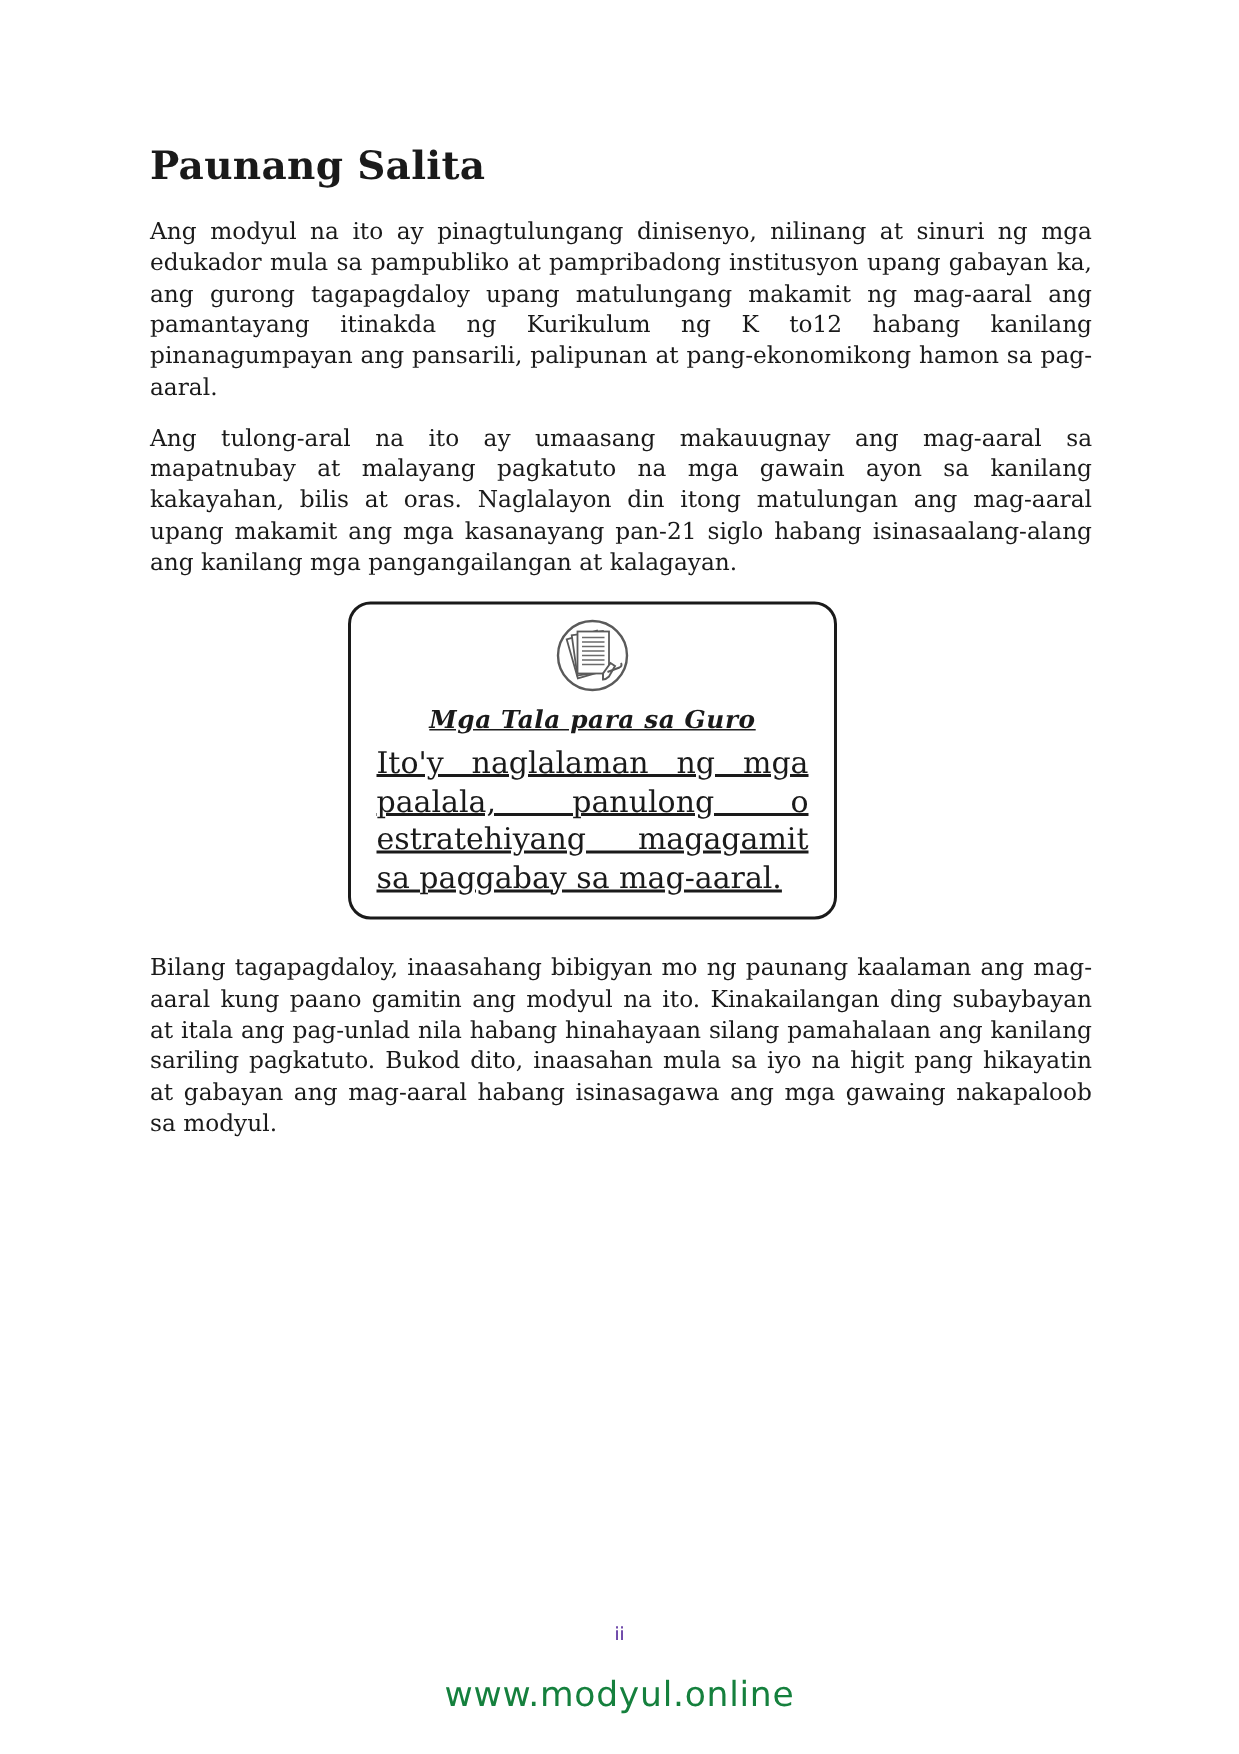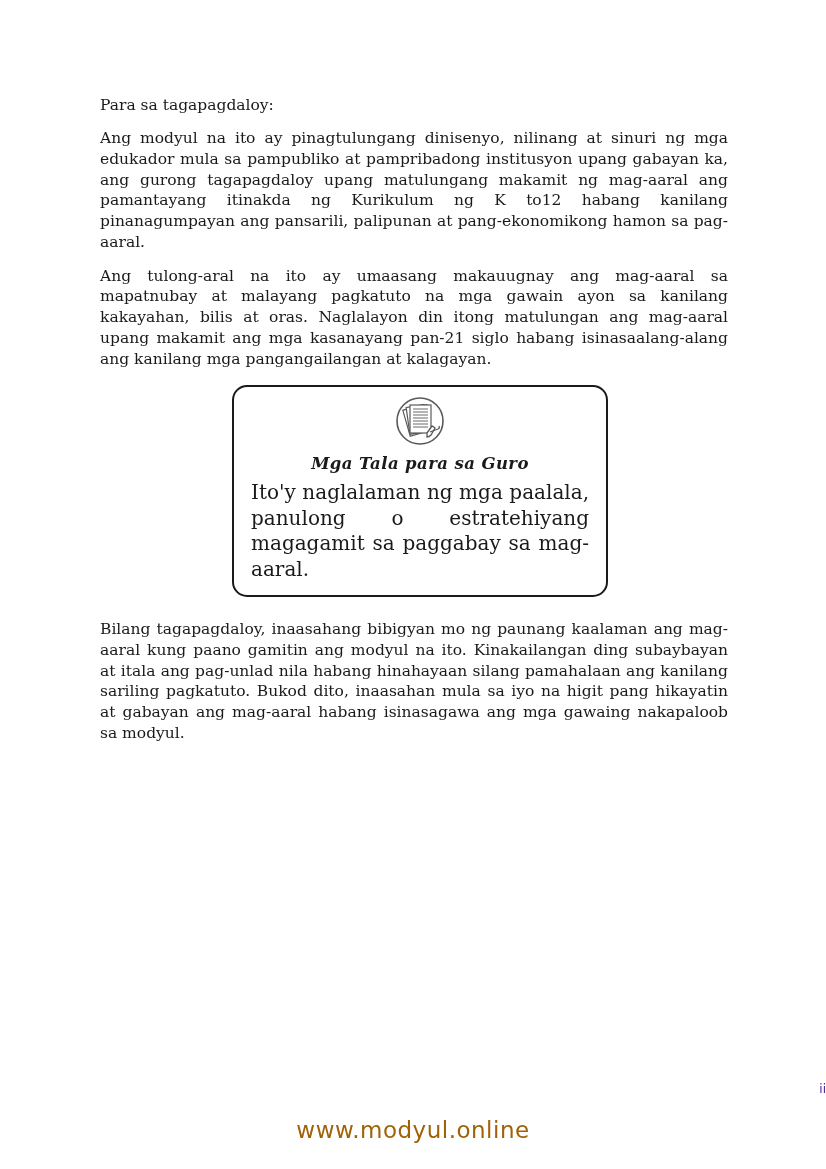--- a/index.html
+++ b/index.html
@@ -34,28 +34,29 @@
     text-align: justify;
     margin-bottom: 13px;
   }
   .subject-blank {
     display: inline-block;
     padding: 0 15px;
     border-bottom: 1.5px solid #4a4a4a;
     line-height: 1.1;
   }
   .note-box {
-    width: 376px;
+    width: 326px;
     margin-left: 132px;
     margin-top: 16px;
     margin-bottom: 22px;
     border: 2px solid #1a1a1a;
     border-radius: 15px;
     padding: 9px 17px 13px 17px;
     background: #ffffff;
+    text-decoration: underline;
   }
   .note-icon-wrap {
     text-align: center;
     margin-bottom: 4px;
   }
   .note-title {
     font-size: 16.5px;
     font-weight: bold;
     font-style: italic;
     text-align: center;
@@ -65,44 +66,44 @@
   .note-body {
     font-size: 20px;
     line-height: 1.27;
     text-align: justify;
   }
   .page-number {
     position: absolute;
     top: 1082px;
     left: 0;
     width: 826px;
-    text-align: right;
+    text-align: center;
     font-family: "DejaVu Sans", "Liberation Sans", sans-serif;
     font-size: 12px;
     color: #4c1d95;
   }
   .watermark {
     position: absolute;
     top: 1117px;
     left: 0;
     width: 826px;
     text-align: center;
     font-family: "DejaVu Sans", "Liberation Sans", sans-serif;
     font-size: 23px;
-    color: #a16207;
+    color: #15803d;
     letter-spacing: 0.5px;
   }
 </style>
 </head>
 <body>
 
 <div class="page-content">
 
+  <h1 class="doc-title">Paunang Salita</h1>
 
-  <div class="salutation">Para sa tagapagdaloy:</div>
 
 
   <p class="body-par">Ang modyul na ito ay pinagtulungang dinisenyo, nilinang at sinuri ng mga edukador mula sa pampubliko at pampribadong institusyon upang gabayan ka, ang gurong tagapagdaloy upang matulungang makamit ng mag-aaral ang pamantayang itinakda ng Kurikulum ng K to12 habang kanilang pinanagumpayan ang pansarili, palipunan at pang-ekonomikong hamon sa pag-aaral.</p>
 
   <p class="body-par">Ang tulong-aral na ito ay umaasang makauugnay ang mag-aaral sa mapatnubay at malayang pagkatuto na mga gawain ayon sa kanilang kakayahan, bilis at oras. Naglalayon din itong matulungan ang mag-aaral upang makamit ang mga kasanayang pan-21 siglo habang isinasaalang-alang ang kanilang mga pangangailangan at kalagayan.</p>
 
 
   <div class="note-box">
     <div class="note-icon-wrap">
       <span>

